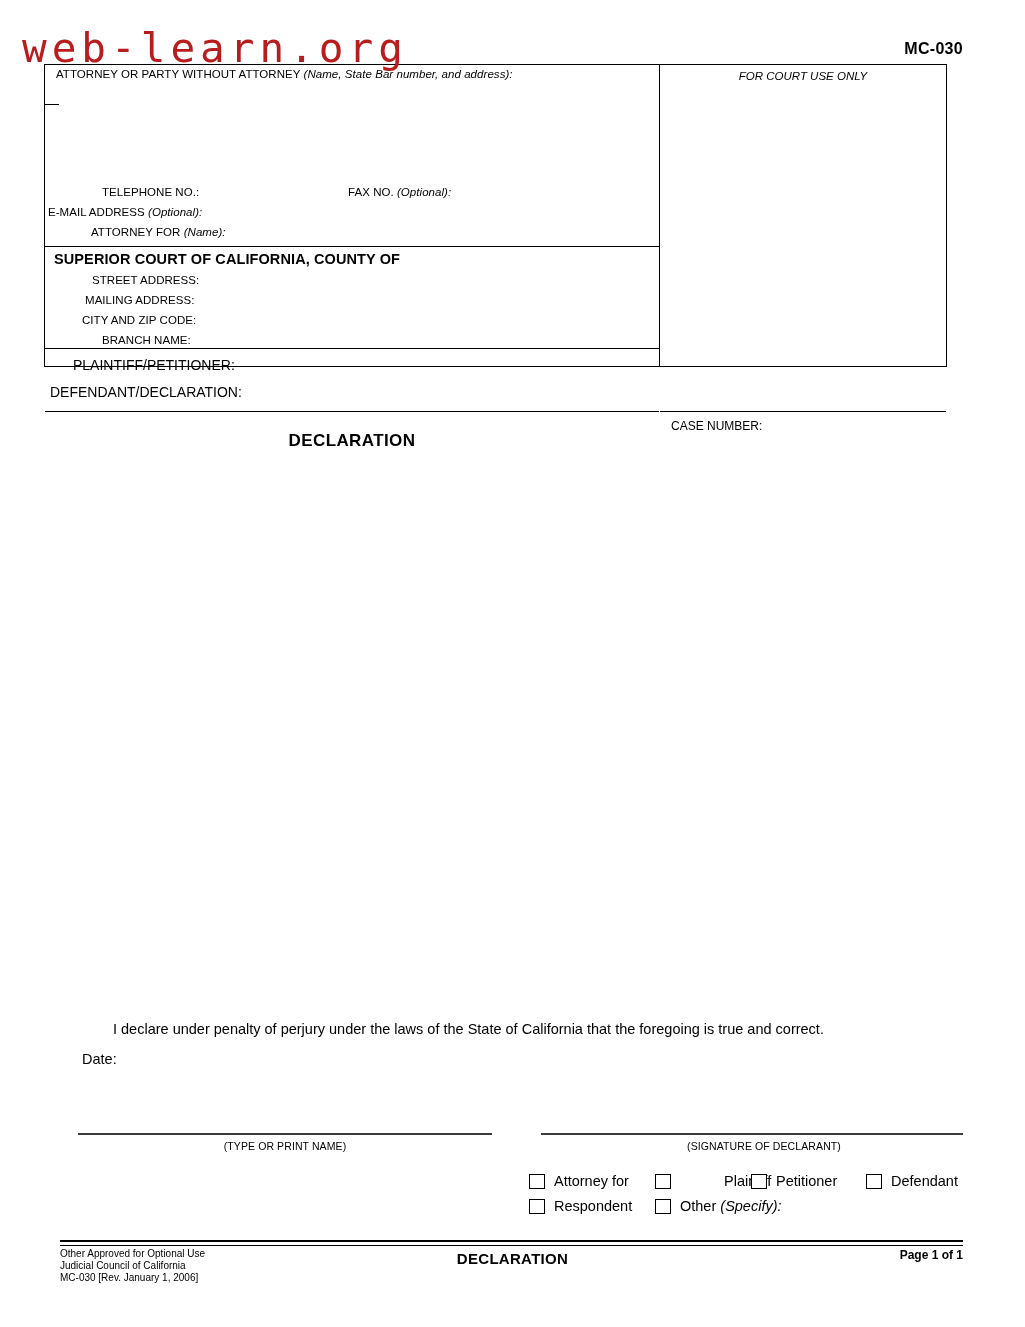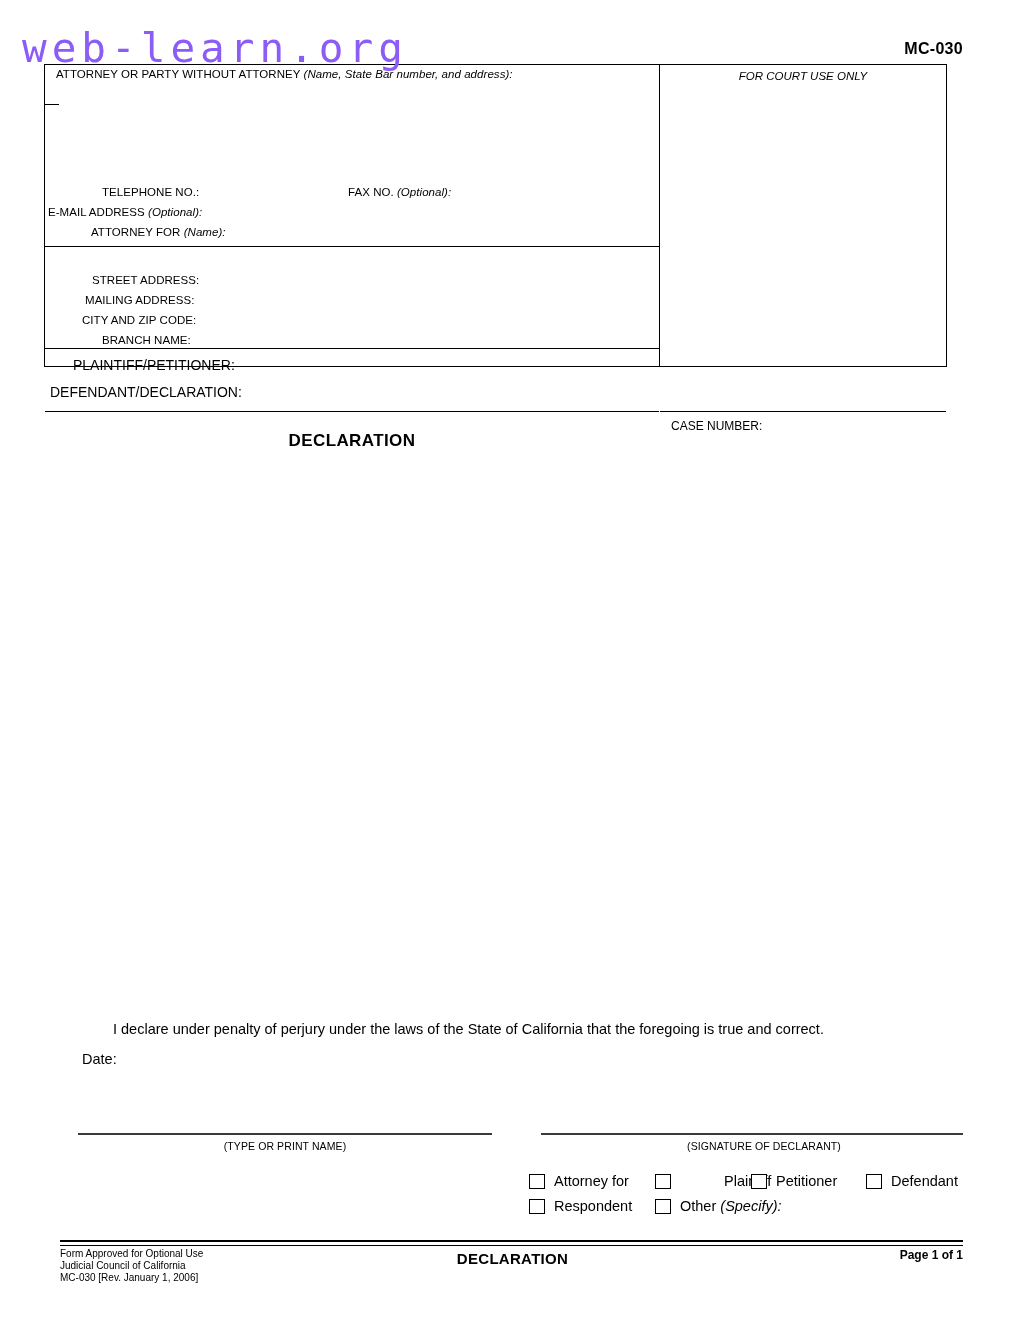--- a/index.html
+++ b/index.html
@@ -21,21 +21,21 @@
   }
 
   
   .watermark {
     position: absolute;
     left: 22px;
     top: 24px;
     font-family: "DejaVu Sans Mono", monospace;
     font-size: 41px;
     letter-spacing: 5px;
-    color: #8b5cf6;
+    color: #b91c1c;
     white-space: nowrap;
     z-index: 5;
     font-weight: 400;
   }
 
   
   .form-number {
     position: absolute;
     right: 62px;
     top: 40px;
@@ -246,20 +246,21 @@
         <span>E-MAIL ADDRESS</span>
         <i>(Optional):</i>
       </div>
       <div class="lbl" style="left:46px; top:161px;">
         <span>ATTORNEY FOR</span>
         <i>(Name):</i>
       </div>
 
       <div class="hrule" style="top:181px;"></div>
 
+      <div class="court-title" style="left:9px; top:186px;">SUPERIOR COURT OF CALIFORNIA, COUNTY OF</div>
       <div class="lbl" style="left:47px; top:209px;">STREET ADDRESS:</div>
       <div class="lbl" style="left:40px; top:229px;">MAILING ADDRESS:</div>
       <div class="lbl" style="left:37px; top:249px;">CITY AND ZIP CODE:</div>
       <div class="lbl" style="left:57px; top:269px;">BRANCH NAME:</div>
 
       <div class="hrule" style="top:283px;"></div>
 
       <div class="party" style="left:28px; top:292px;">PLAINTIFF/PETITIONER:</div>
       <div class="party" style="left:5px; top:319px;">DEFENDANT/DECLARATION:</div>
 
@@ -315,21 +316,21 @@
         <span>Other</span>
         <i>(Specify):</i>
       </span>
     </div>
   </div>
 
   <div class="footrule-a"></div>
   <div class="footrule-b"></div>
 
   <div class="foot-left">
-    <div>Form Approved for Optional Use</div>
+    <div>Other Approved for Optional Use</div>
     <div>Judicial Council of California</div>
     <div>MC-030 [Rev. January 1, 2006]</div>
   </div>
 
   <div class="foot-center">DECLARATION</div>
   <div class="foot-right">Page 1 of 1</div>
 
 </div>
 
 </body></html>

